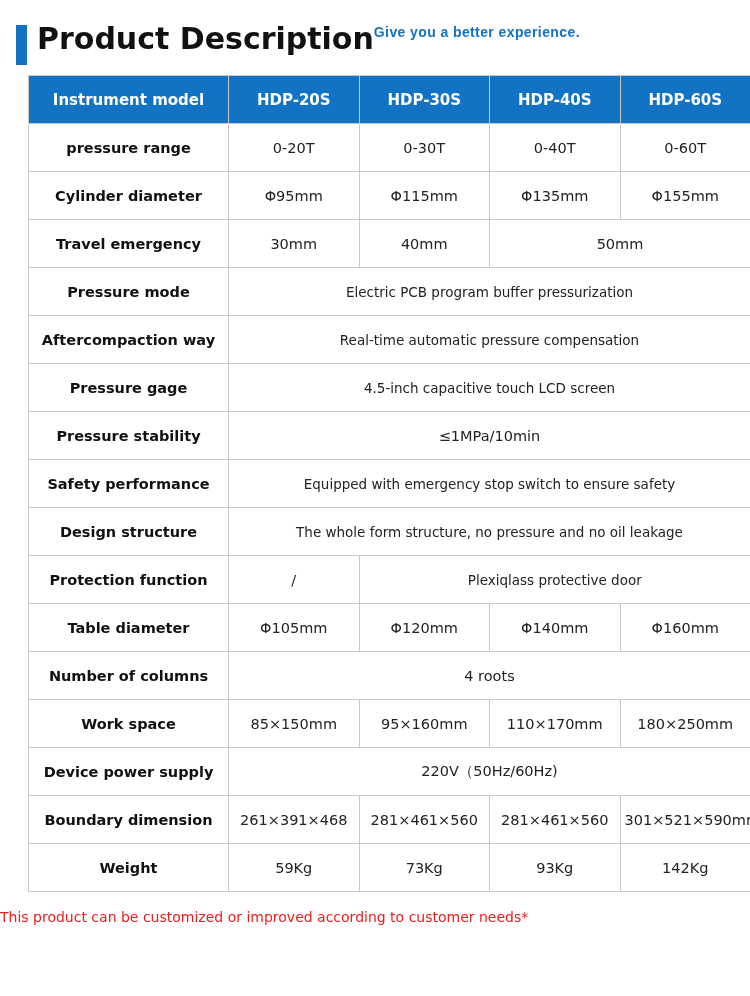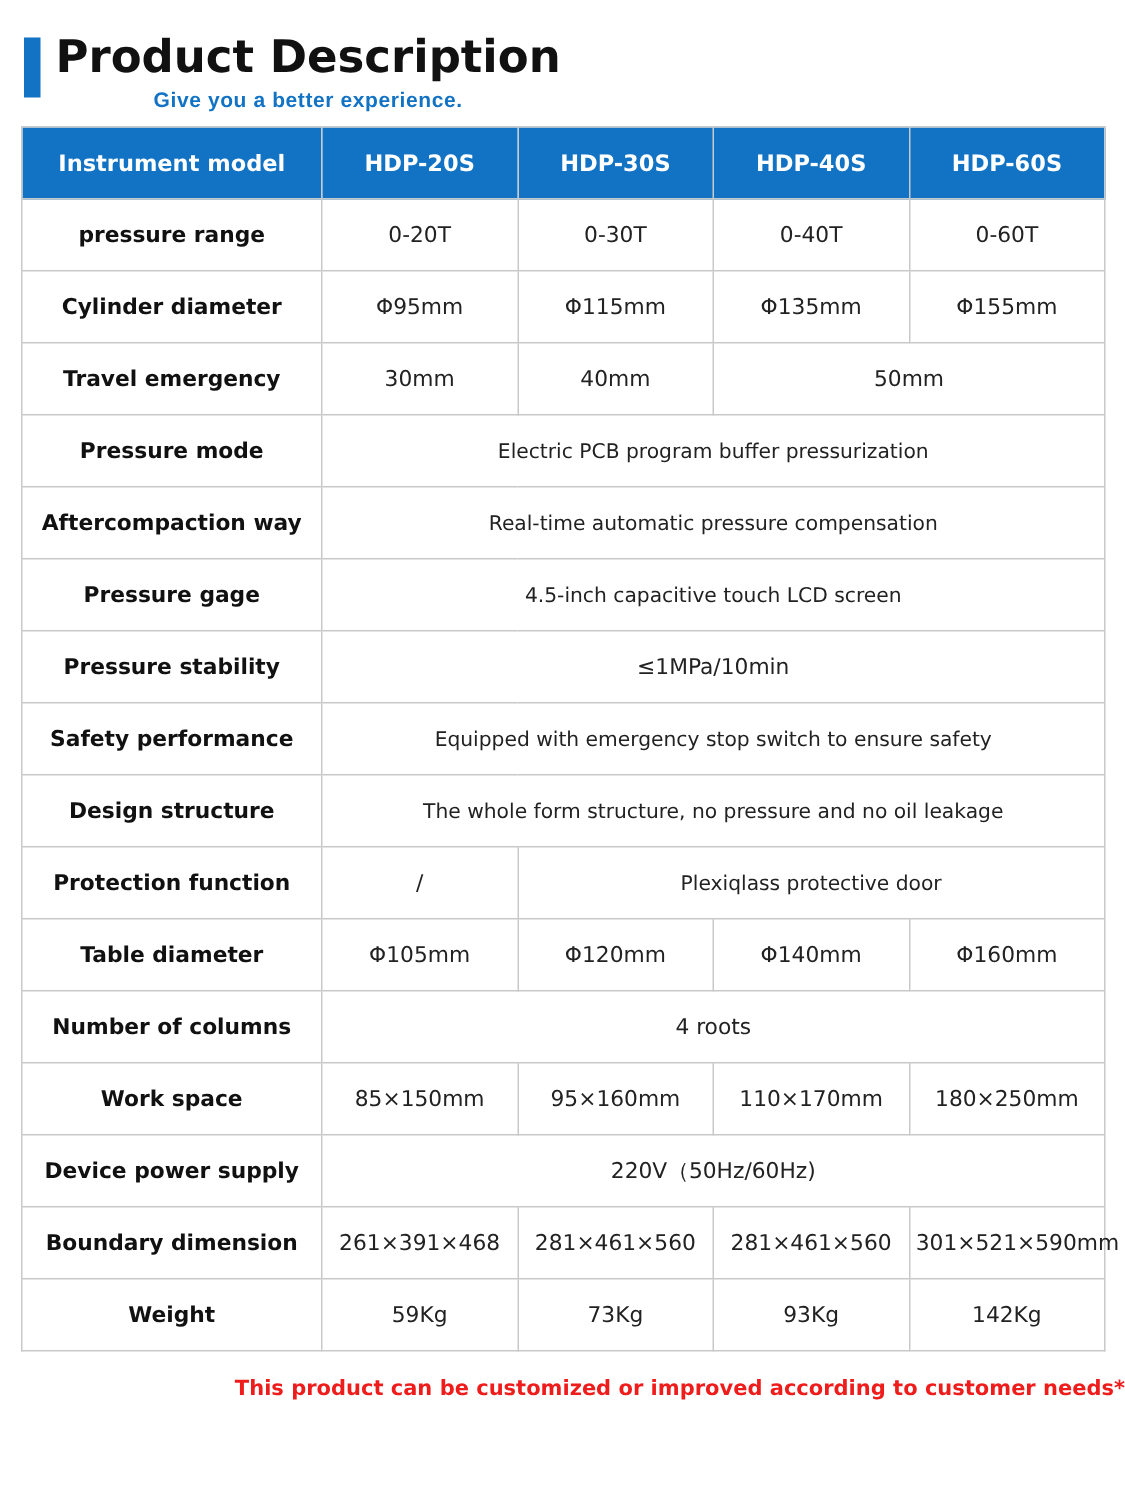--- a/index.html
+++ b/index.html
@@ -24,41 +24,41 @@
     align-items: flex-start;
   }
   .header-bar {
     width: 11px;
     height: 40px;
     background: #1273c4;
     margin-top: 3px;
     margin-right: 10px;
     flex: 0 0 auto;
   }
-  .header-texts { display: flex; flex-direction: column; }
+  .header-texts { display: flex; }
   .header-title {
     font-family: "DejaVu Sans", sans-serif;
     font-size: 30px;
     font-weight: bold;
     color: #111111;
     line-height: 34px;
     letter-spacing: 0px;
   }
   .header-sub {
     font-family: Liberation Sans, sans-serif;
     font-size: 14px;
     font-weight: bold;
     color: #1273c4;
     margin-top: 2px;
     letter-spacing: 0.4px;
     text-align: center;
   }
   
   .table-wrap {
-    padding: 0 14px;
+    padding: 0 28px;
   }
   table.spec {
     width: 722px;
     border-collapse: collapse;
     table-layout: fixed;
     border: 1px solid #c9c9c9;
   }
   table.spec td, table.spec th {
     border: 1px solid #c9c9c9;
     text-align: center;
@@ -84,25 +84,25 @@
     font-size: 14.5px;
     font-weight: normal;
     color: #222222;
     margin-left: 32px;
   }
   td.val-sm { font-size: 13.5px; }
   .col-0 { width: 200px; }
   .col-1, .col-2, .col-3, .col-4 { width: 130.5px; }
   
   .footer-note {
-    text-align: right;
+    text-align: left;
     color: #ef1c1c;
     font-family: "DejaVu Sans", sans-serif;
     font-size: 14px;
-    font-weight: bold;
+    font-weight: normal;
     padding-top: 17px;
   }
 </style>
 </head>
 <body>
 
 <div class="page">
 
   <div class="header">
     <div class="header-bar"></div>

